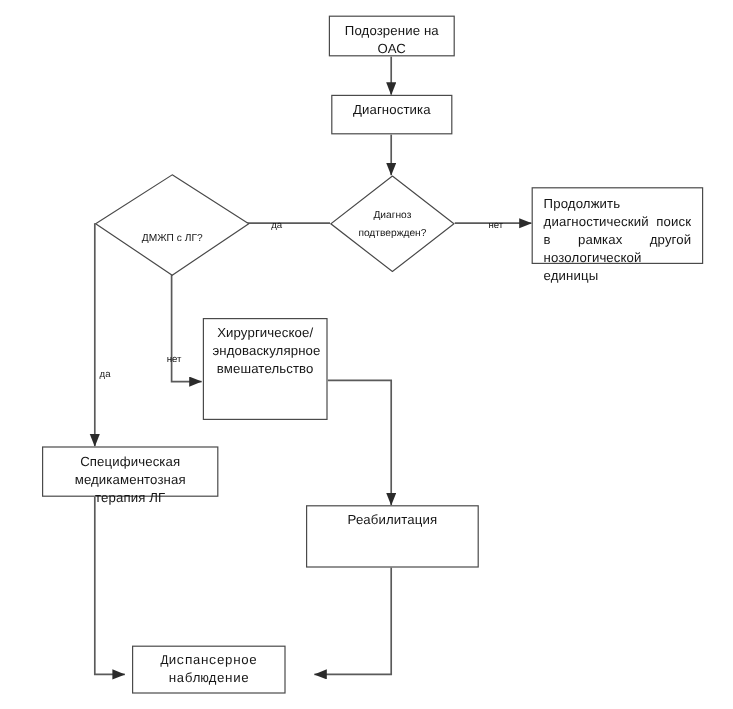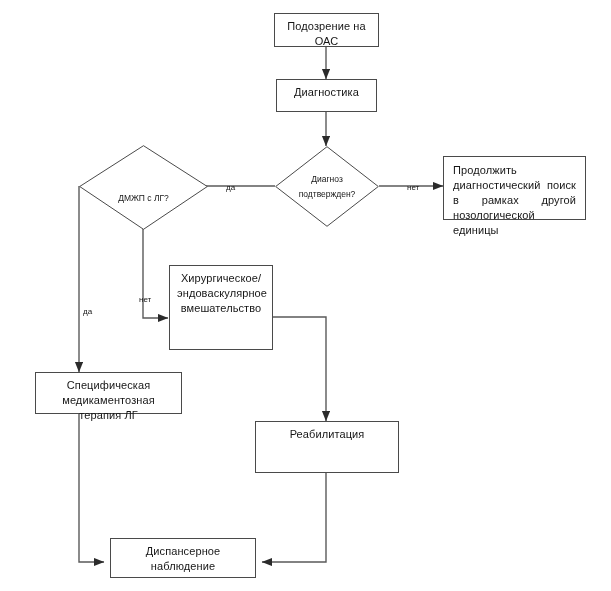--- a/index.html
+++ b/index.html
@@ -143,21 +143,21 @@
 
   <div class="node" style="left:6px; top:372px; width:147px; height:42px;margin-left:29px;">
     <span class="txt">Специфическая медикаментозная
 терапия ЛГ</span>
   </div>
 
   <div class="node" style="left:255px; top:421px; width:144px; height:52px;">
     <span class="txt">Реабилитация</span>
   </div>
 
-  <div class="node" style="left:110px; top:538px; width:146px; height:40px;">
+  <div class="node" style="left:110px; top:538px; width:128px; height:40px;font-family:Liberation Mono, monospace;">
     <span class="txt">Диспансерное наблюдение</span>
   </div>
 
   <span class="edge-label" style="left:226px; top:163px;">да</span>
 
   <span class="edge-label" style="left:407px; top:163px;">нет</span>
 
   <span class="edge-label" style="left:83px; top:287px;">да</span>
 
   <span class="edge-label" style="left:139px; top:275px;">нет</span>

